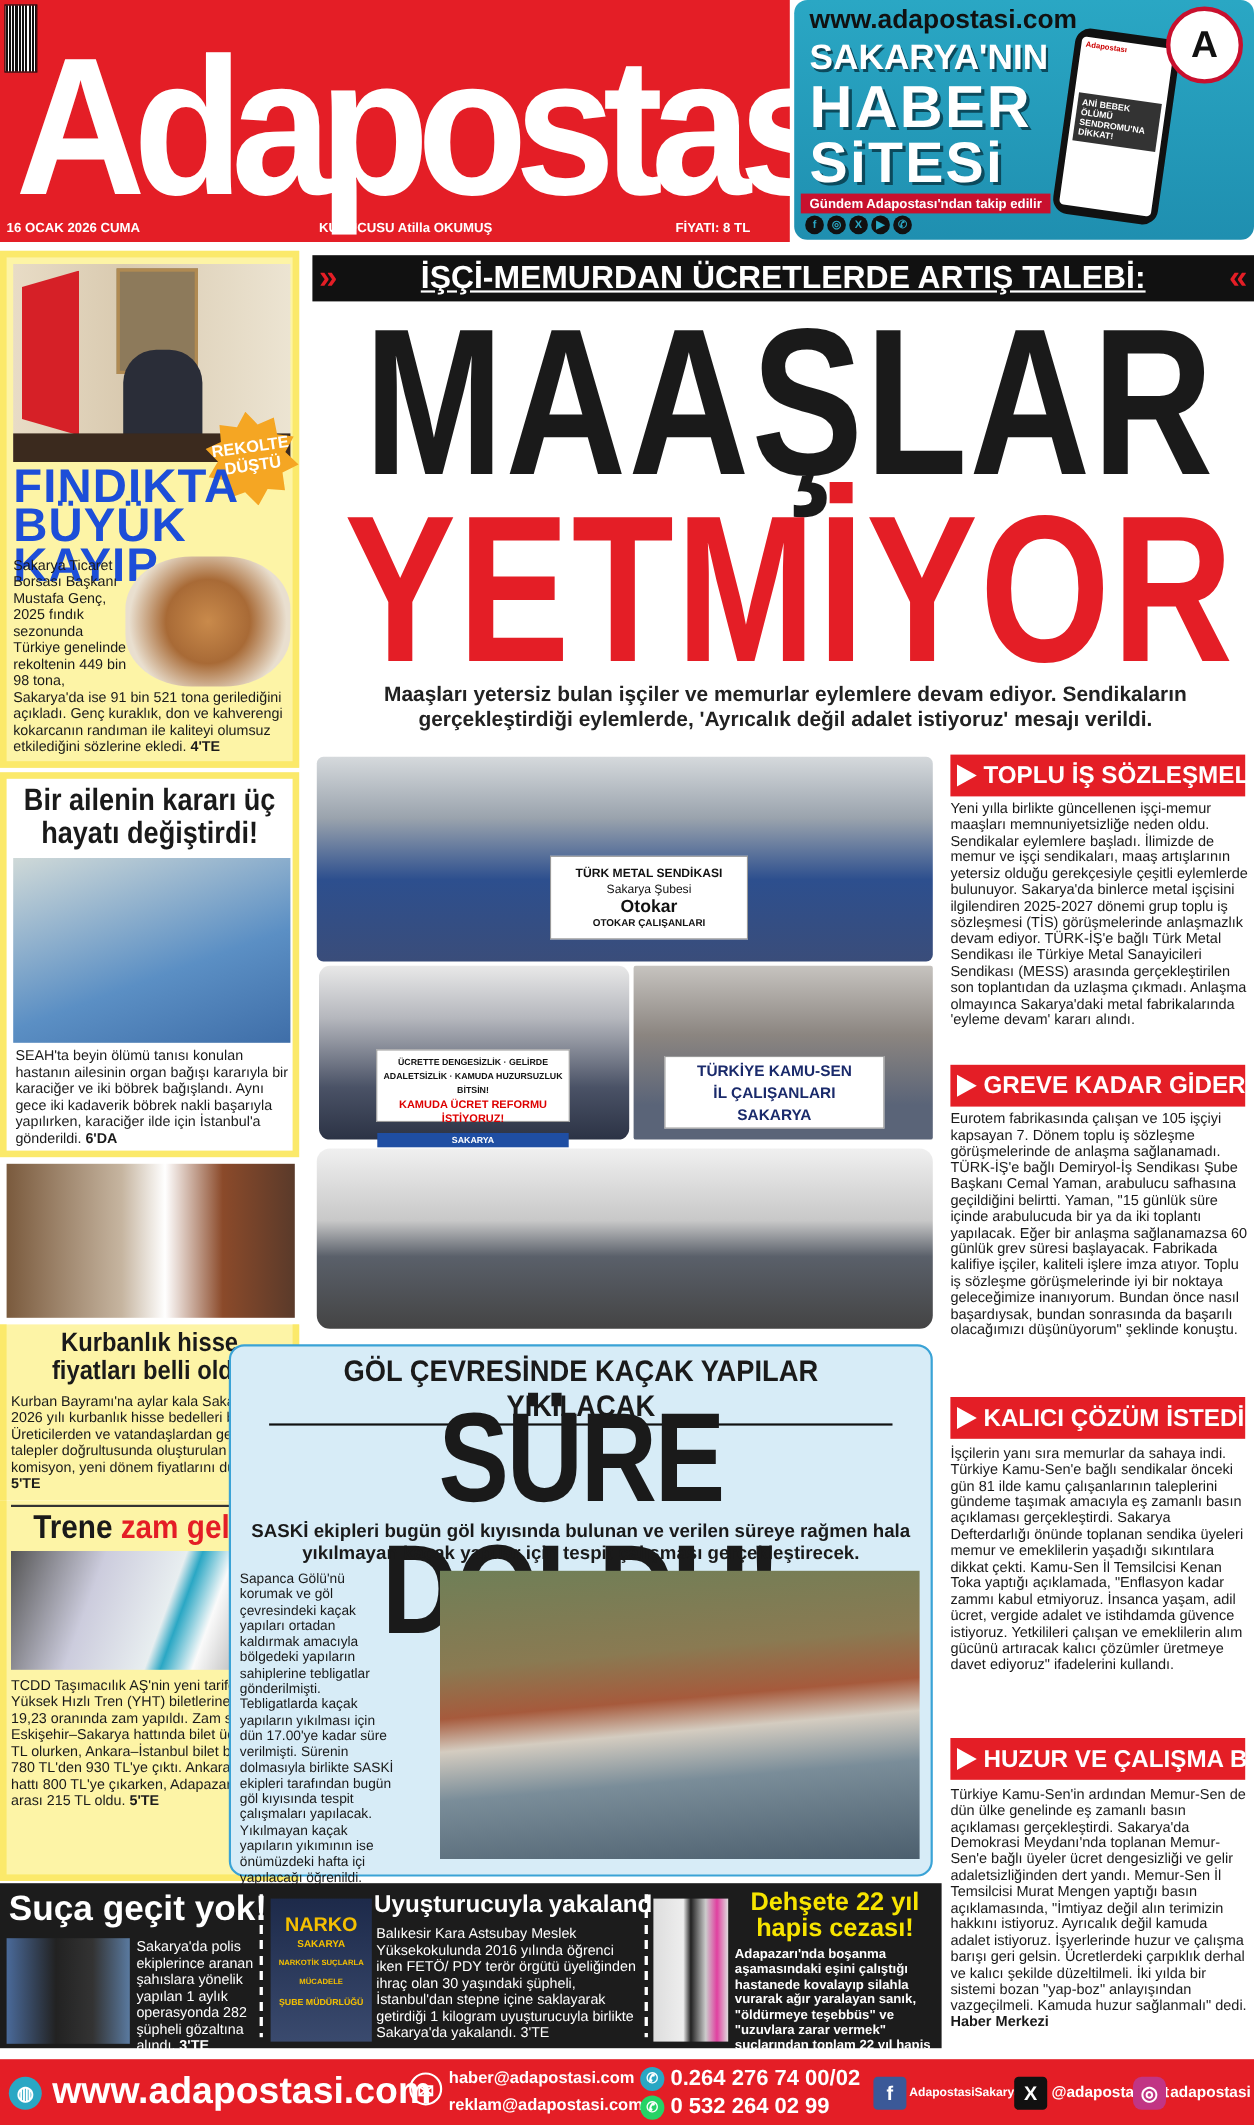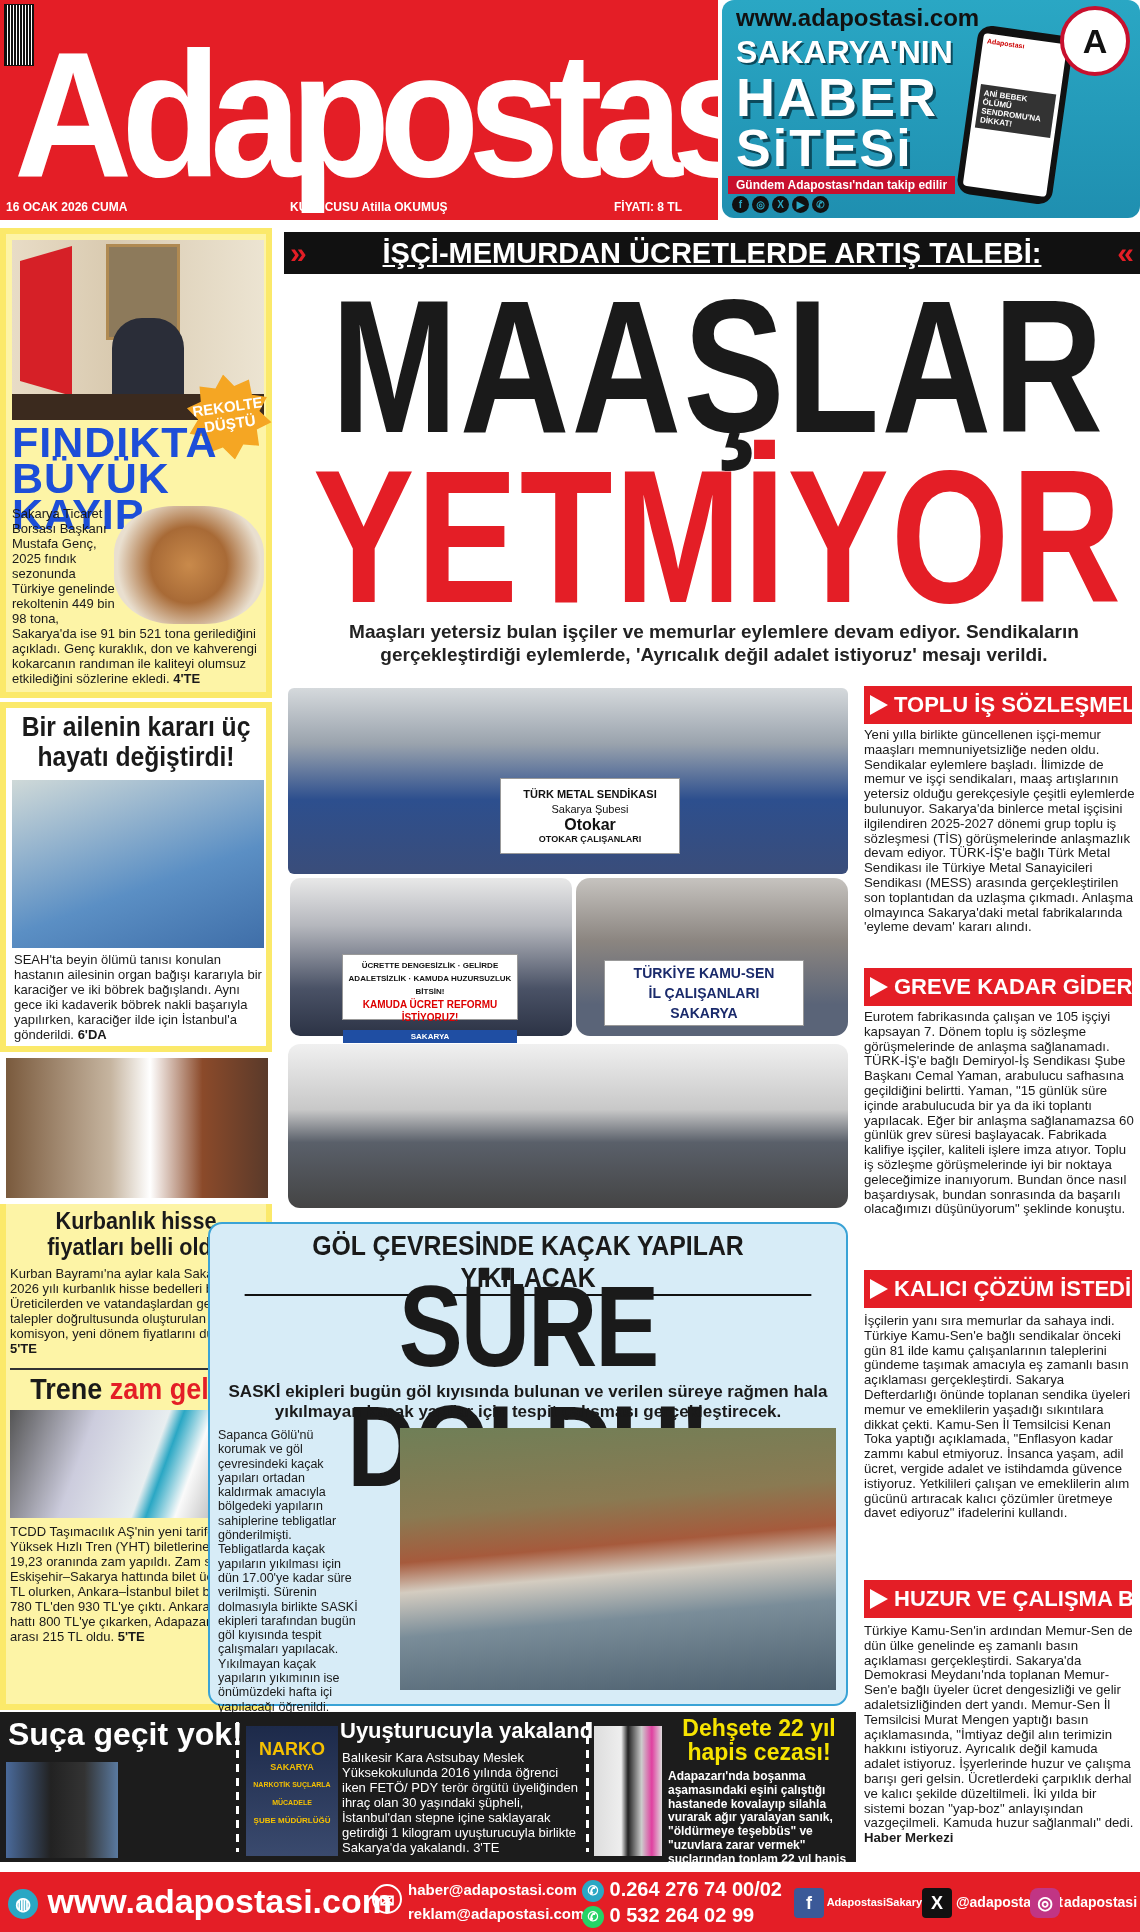--- a/index.html
+++ b/index.html
@@ -56,21 +56,21 @@
 #c4{left:0;top:1364px;width:272px;height:346px;background:#fdf4a6;border-left:6px solid #fbe96a;border-right:6px solid #fbe96a;border-bottom:6px solid #fbe96a}
 #c4 .rule{position:absolute;left:4px;top:4px;width:252px;height:2px;background:#333}
 #c4 h2{position:absolute;left:0;top:8px;width:100%;text-align:center;font-size:30px;font-weight:bold;line-height:34px;transform:scaleX(.9)}
 #c4 h2 .red{color:#e41e26}
 #c4 .train{position:absolute;left:4px;top:46px;width:252px;height:108px;background:linear-gradient(110deg,#555 0,#ccd 30%,#e8eef0 55%,#2aa7c4 60%,#fafafa 70%,#777 100%)}
 #c4 p{position:absolute;left:4px;top:160px;width:252px;font-size:13px;line-height:15px}
 
 #ph1{left:288px;top:688px;width:560px;height:186px;background:linear-gradient(#d5d9dc 0,#9aa3ad 30%,#2d4f8e 60%,#3a4d7a 100%);border-radius:6px}
 .banner{position:absolute;background:#fff;border:1px solid #999;color:#111;text-align:center;font-weight:bold}
 #ph2{left:290px;top:878px;width:282px;height:158px;background:linear-gradient(#e8e8e8 0,#b5b7bd 30%,#4a5266 70%,#2c3345 100%);border-radius:10px}
-#ph3{left:576px;top:878px;width:272px;height:158px;background:linear-gradient(#c6c3bf 0,#8b8580 40%,#5a6478 80%);border-radius:14px}
+#ph3{left:576px;top:878px;width:272px;height:158px;background:linear-gradient(#c6c3bf 0,#8b8580 40%,#5a6478 80%);border-radius:2px}
 #ph4{left:288px;top:1044px;width:560px;height:164px;background:linear-gradient(#f0f0f0 0,#c8c8c8 40%,#5a606a 60%,#444 100%);border-radius:12px}
 
 #gol{left:208px;top:1222px;width:640px;height:484px;background:#d7ecf7;border:2px solid #3aa3d6;border-radius:14px}
 #gol .k{position:absolute;left:10px;top:6px;width:616px;font-size:27px;font-weight:bold;line-height:32px;text-align:center;border-bottom:2px solid #111;transform:scaleX(.92)}
 #gol .big{position:absolute;left:0;top:42px;width:636px;text-align:center;font-size:96px;font-weight:bold;line-height:100px;letter-spacing:-2px;transform:scaleY(1.2);transform-origin:top}
 #gol .sub{position:absolute;left:8px;top:158px;width:620px;text-align:center;font-size:17px;line-height:20px;font-weight:bold}
 #gol p{position:absolute;left:8px;top:204px;width:142px;font-size:12.5px;line-height:14.3px}
 #gol .lake{position:absolute;left:190px;top:204px;width:436px;height:262px;background:linear-gradient(175deg,#6f7f57 0,#8a7a52 30%,#a65a3c 45%,#d4ccc0 55%,#7a8d99 70%,#4c5f6e 100%)}
 
 .rhead{position:absolute;left:864px;width:268px;height:38px;background:#e41e26;color:#fff;font-weight:bold;font-size:22px;line-height:38px;padding-left:30px;white-space:nowrap}
@@ -200,20 +200,21 @@
 
 <div class="rhead" style="top:1270px">KALICI ÇÖZÜM İSTEDİLER</div>
 <div class="rtext" style="top:1314px">İşçilerin yanı sıra memurlar da sahaya indi. Türkiye Kamu-Sen'e bağlı sendikalar önceki gün 81 ilde kamu çalışanlarının taleplerini gündeme taşımak amacıyla eş zamanlı basın açıklaması gerçekleştirdi. Sakarya Defterdarlığı önünde toplanan sendika üyeleri memur ve emeklilerin yaşadığı sıkıntılara dikkat çekti. Kamu-Sen İl Temsilcisi Kenan Toka yaptığı açıklamada, "Enflasyon kadar zammı kabul etmiyoruz. İnsanca yaşam, adil ücret, vergide adalet ve istihdamda güvence istiyoruz. Yetkilileri çalışan ve emeklilerin alım gücünü artıracak kalıcı çözümler üretmeye davet ediyoruz" ifadelerini kullandı.</div>
 
 <div class="rhead" style="top:1580px">HUZUR VE ÇALIŞMA BARIŞI</div>
 <div class="rtext" style="top:1624px"><span>Türkiye Kamu-Sen'in ardından Memur-Sen de dün ülke genelinde eş zamanlı basın açıklaması gerçekleştirdi. Sakarya'da Demokrasi Meydanı'nda toplanan Memur-Sen'e bağlı üyeler ücret dengesizliği ve gelir adaletsizliğinden dert yandı. Memur-Sen İl Temsilcisi Murat Mengen yaptığı basın açıklamasında, "İmtiyaz değil alın terimizin hakkını istiyoruz. Ayrıcalık değil kamuda adalet istiyoruz. İşyerlerinde huzur ve çalışma barışı geri gelsin. Ücretlerdeki çarpıklık derhal ve kalıcı şekilde düzeltilmeli. İki yılda bir sistemi bozan "yap-boz" anlayışından vazgeçilmeli. Kamuda huzur sağlanmalı" dedi.</span> <b>Haber Merkezi</b></div>
 
 <div id="strip" class="abs">
   <div class="h" style="left:8px;top:4px;font-size:32px">Suça geçit yok!</div>
   <div class="abs" style="left:6px;top:50px;width:112px;height:96px;background:linear-gradient(90deg,#4a6a9a,#222 40%,#333 70%,#5a7aa0)"></div>
+  <p style="left:124px;top:50px;width:108px"><span>Sakarya'da polis ekiplerince aranan şahıslara yönelik yapılan 1 aylık operasyonda 282 şüpheli gözaltına alındı.</span> <b>3'TE</b></p>
   <div class="sep" style="left:236px"></div>
   <div class="abs" style="left:246px;top:14px;width:92px;height:130px;background:linear-gradient(#1d2a4a,#3a4a6e);color:#f5c000;font-size:9px;font-weight:bold;text-align:center;padding-top:14px;line-height:18px">
     <div style="font-size:18px">NARKO</div>
     <div>SAKARYA</div>
     <div style="font-size:7px">NARKOTİK SUÇLARLA MÜCADELE</div>
     <div style="font-size:8px">ŞUBE MÜDÜRLÜĞÜ</div>
   </div>
   <div class="h" style="left:340px;top:6px;font-size:22px">Uyuşturucuyla yakalandı</div>
   <p style="left:342px;top:38px;width:240px"><span>Balıkesir Kara Astsubay Meslek Yüksekokulunda 2016 yılında öğrenci iken FETÖ/ PDY terör örgütü üyeliğinden ihraç olan 30 yaşındaki şüpheli, İstanbul'dan stepne içine saklayarak getirdiği 1 kilogram uyuşturucuyla birlikte Sakarya'da yakalandı.</span> <span>3'TE</span></p>
   <div class="sep" style="left:586px"></div>

